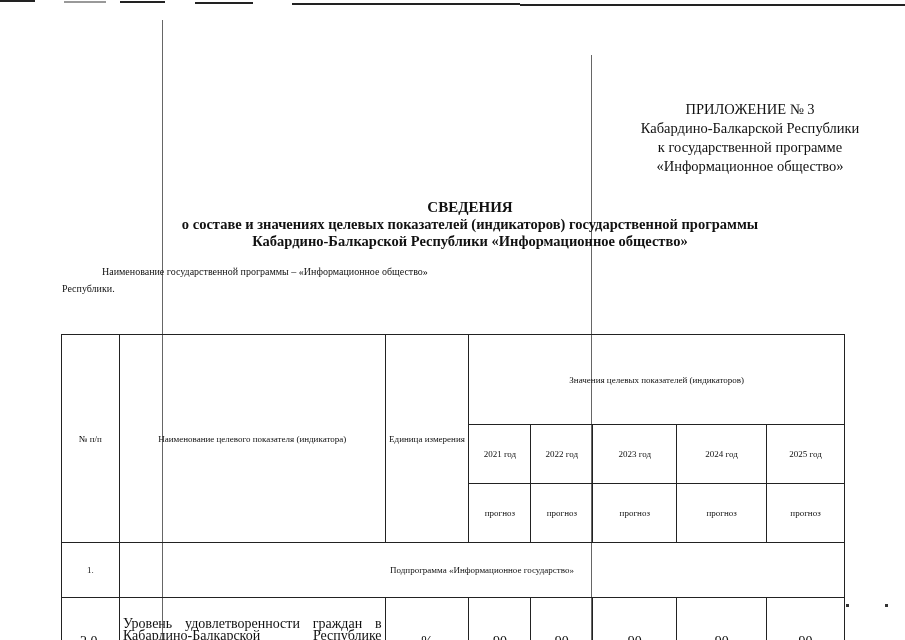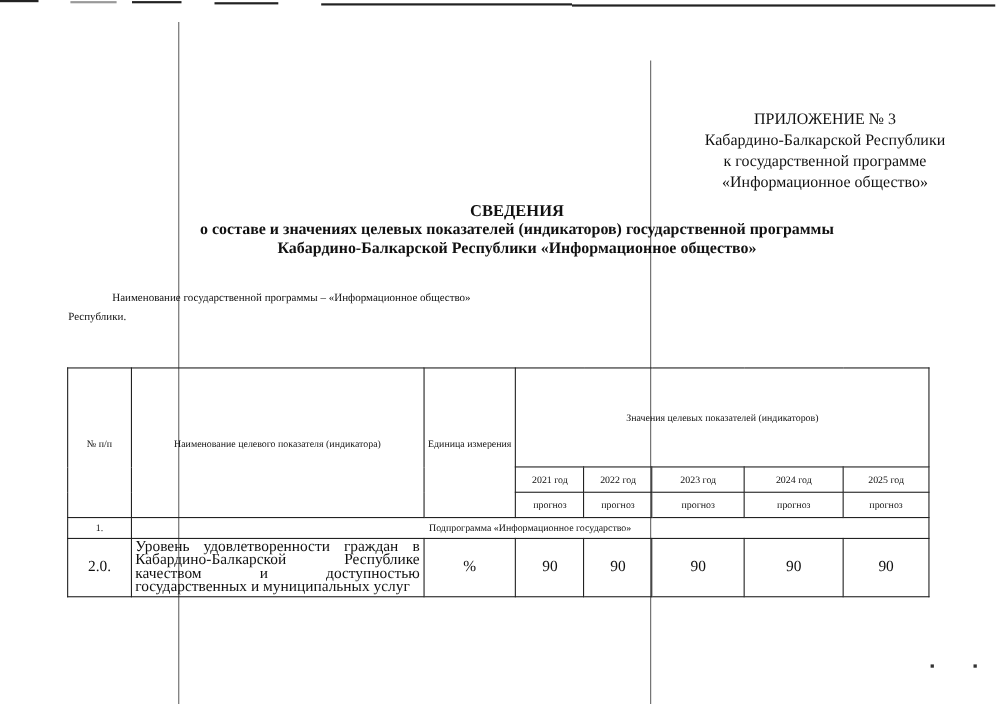--- a/index.html
+++ b/index.html
@@ -2,29 +2,29 @@
 <html><head>
 <meta charset="utf-8">
 <style>
   html, body { margin:0; padding:0; background:#fff; }
   body { width:905px; height:640px; position:relative; overflow:hidden;
          font-family:"Liberation Serif", "DejaVu Serif", serif; color:#111; }
   .scanline { position:absolute; background:#222; }
   .vline { position:absolute; background:#666; width:1px; }
   .appendix { position:absolute; left:600px; top:100px; width:300px; text-align:center;
               font-size:14.5px; line-height:19px; }
-  .title-block { position:absolute; left:150px; top:184px; width:640px; text-align:center;
+  .title-block { position:absolute; left:150px; top:199px; width:640px; text-align:center;
                  font-weight:bold; font-size:14.5px; line-height:17px; }
   .title-block .t1 { font-size:15px; }
   .intro { position:absolute; left:62px; top:263px; width:784px; font-size:10px; line-height:17px; }
   .intro p { margin:0; text-indent:40px; text-align:justify; }
   .intro p.last { text-align-last:justify; }
   table.main { position:absolute; left:61px; top:334px; width:784px; border-collapse:collapse;
                font-family:"Liberation Serif", serif; font-size:9px; }
-  table.main td { border:1px solid #222; padding:2px 3px; text-align:center; vertical-align:middle; }
+  table.main td { border:1px solid #222; padding:20px 3px; text-align:center; vertical-align:middle; }
   .hdr-group { height:90px; font-size:9px; }
   .yr td { height:18px; }
   .valrow td { vertical-align:top; height:46px; font-size:14px; }
   .desc { text-align:justify !important; font-size:8.5px; line-height:12px; }
   .sub td { height:14px; }
   .dot { position:absolute; width:3px; height:3px; background:#333; }
 </style>
 </head>
 <body>
 

